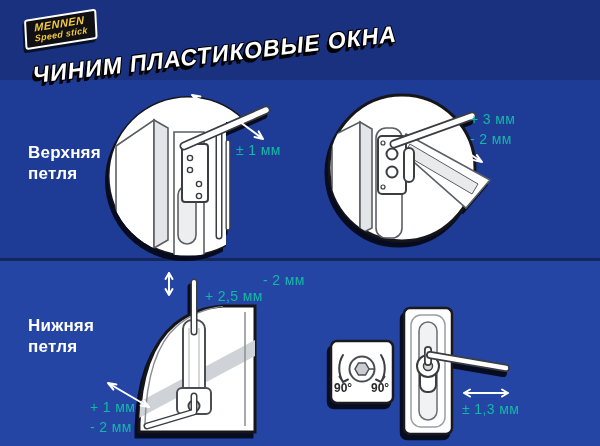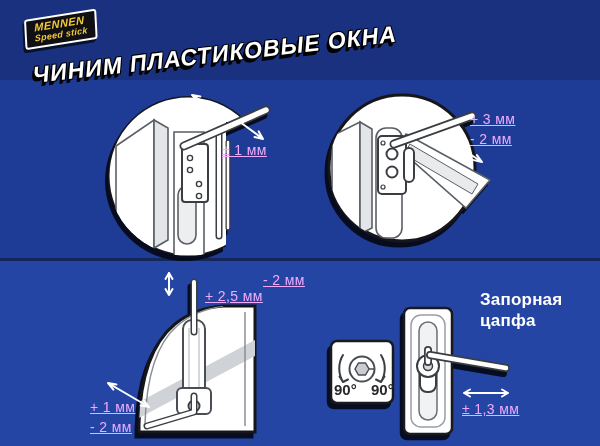--- a/index.html
+++ b/index.html
@@ -18,22 +18,22 @@
         letter-spacing:.5px;line-height:1.05;}
   .logo-line2{display:block;color:#f2c93a;font-size:9px;font-weight:bold;font-style:italic;
         letter-spacing:.3px;line-height:1.05;}
 
   .title{position:absolute;left:33px;top:62px;margin:0;width:520px;color:#ffffff;
         font-size:23px;font-weight:bold;font-style:italic;letter-spacing:1px;white-space:nowrap;
         transform:rotate(-6.5deg);transform-origin:0 50%;
         text-shadow:-1px -1px 0 #000,1px -1px 0 #000,-1px 1px 0 #000,1px 1px 0 #000,-3px 4px 0 #000,-2px 3px 0 #000;}
 
   .lbl{position:absolute;color:#ffffff;font-size:17px;font-weight:600;line-height:1.22;letter-spacing:.2px;}
-  .meas{position:absolute;color:#f0abfc;font-size:14px;font-weight:400;letter-spacing:.4px;white-space:nowrap;text-decoration:underline;}
-  .deg{position:absolute;color:#26262b;font-size:15px;font-weight:600;text-align:right;}
+  .meas{position:absolute;color:#14b8a6;font-size:14px;font-weight:400;letter-spacing:.4px;white-space:nowrap;}
+  .deg{position:absolute;color:#26262b;font-size:12px;font-weight:600;text-align:right;}
 
   svg.illus{position:absolute;filter:drop-shadow(-3px 5px 0 rgba(4,8,22,.92));}
   svg.arrow{position:absolute;}
   .wstroke{stroke:#ffffff;stroke-width:2;fill:none;stroke-linecap:round;stroke-linejoin:round;}
 </style>
 </head>
 <body>
 
 <div class="stage">
 
@@ -81,21 +81,22 @@
     <path d="M84 60 L166 24" stroke="#ffffff" stroke-width="5.5" stroke-linecap="round"></path>
   </svg>
 
   <svg class="arrow" style="left:186px;top:90px" width="32" height="22" viewBox="0 0 32 22">
     <path class="wstroke" d="M29 19 L6 5 M6 5 L14.4 6.6 M6 5 L11.3 11.7"></path>
   </svg>
   <svg class="arrow" style="left:236px;top:118px" width="32" height="26" viewBox="0 0 32 26">
     <path class="wstroke" d="M4 4 L27 21 M27 21 L18.5 19 M27 21 L22.7 13.4"></path>
   </svg>
 
-  <span class="meas" style="left:222px;top:142px">± 1 мм</span>
+  <span class="lbl" style="left:28px;top:143px;width:88px">Верхняя петля</span>
+  <span class="meas" style="left:236px;top:142px">± 1 мм</span>
 
   <svg class="illus" style="left:320px;top:92px" width="200" height="155" viewBox="0 0 200 155">
     <defs>
         <clipPath id="cTR">
           <circle cx="82" cy="76" r="73"></circle>
         </clipPath>
       </defs>
     <circle cx="82" cy="76" r="73" fill="#ffffff" stroke="#16161a" stroke-width="3"></circle>
     <g clip-path="url(#cTR)" stroke="#5a5f66" stroke-width="1.6" fill="#ffffff">
       <polygon points="12,44 40,30 40,142 12,152"></polygon>
@@ -143,20 +144,21 @@
     <path d="M99 120 L99 136 L52 150" stroke="#ffffff" stroke-width="4" stroke-linecap="round" stroke-linejoin="round" fill="none"></path>
   </svg>
 
   <svg class="arrow" style="left:159px;top:268px" width="20" height="32" viewBox="0 0 20 32">
     <path class="wstroke" d="M10 5 L10 27 M10 5 L6.5 11 M10 5 L13.5 11 M10 27 L6.5 21 M10 27 L13.5 21"></path>
   </svg>
   <svg class="arrow" style="left:102px;top:378px" width="54" height="34" viewBox="0 0 54 34">
     <path class="wstroke" d="M6 5 L47 29 M6 5 L11.4 11.6 M6 5 L14.4 6.5 M47 29 L41.6 22.4 M47 29 L38.6 27.6"></path>
   </svg>
 
+  <span class="lbl" style="left:28px;top:316px;width:88px">Нижняя петля</span>
   <span class="meas" style="left:205px;top:288px">+ 2,5 мм</span>
   <span class="meas" style="left:263px;top:272px">- 2 мм</span>
   <span class="meas" style="left:90px;top:399px">+ 1 мм</span>
   <span class="meas" style="left:90px;top:419px">- 2 мм</span>
 
   <svg class="illus" style="left:328px;top:338px" width="68" height="68" viewBox="0 0 68 68">
     <rect x="3" y="3" width="62" height="62" rx="6" fill="#ffffff" stroke="#1a1a1e" stroke-width="2.5"></rect>
     <circle cx="34" cy="31" r="12.5" fill="#ffffff" stroke="#4a4e54" stroke-width="2"></circle>
     <polygon points="41,31 37.5,37.1 30.5,37.1 27,31 30.5,24.9 37.5,24.9" fill="#c9ccd1" stroke="#4a4e54" stroke-width="1.5"></polygon>
     <path d="M41 31 L47 31" stroke="#4a4e54" stroke-width="1.5"></path>
@@ -176,16 +178,15 @@
     <path d="M30 46 L30 58" stroke="#3a3d42" stroke-width="8" stroke-linecap="round"></path>
     <path d="M30 46 L30 58" stroke="#ffffff" stroke-width="4.5" stroke-linecap="round"></path>
     <path d="M32 51 L108 64" stroke="#3a3d42" stroke-width="8" stroke-linecap="round"></path>
     <path d="M32 51 L108 64" stroke="#ffffff" stroke-width="4.5" stroke-linecap="round"></path>
   </svg>
 
   <svg class="arrow" style="left:458px;top:384px" width="56" height="18" viewBox="0 0 56 18">
     <path class="wstroke" d="M6 9 L50 9 M6 9 L12 5.5 M6 9 L12 12.5 M50 9 L44 5.5 M50 9 L44 12.5"></path>
   </svg>
 
-  <span class="lbl" style="left:480px;top:290px;width:100px">Запорная цапфа</span>
   <span class="meas" style="left:462px;top:401px">± 1,3 мм</span>
 
 </div>
 
 </body></html>

